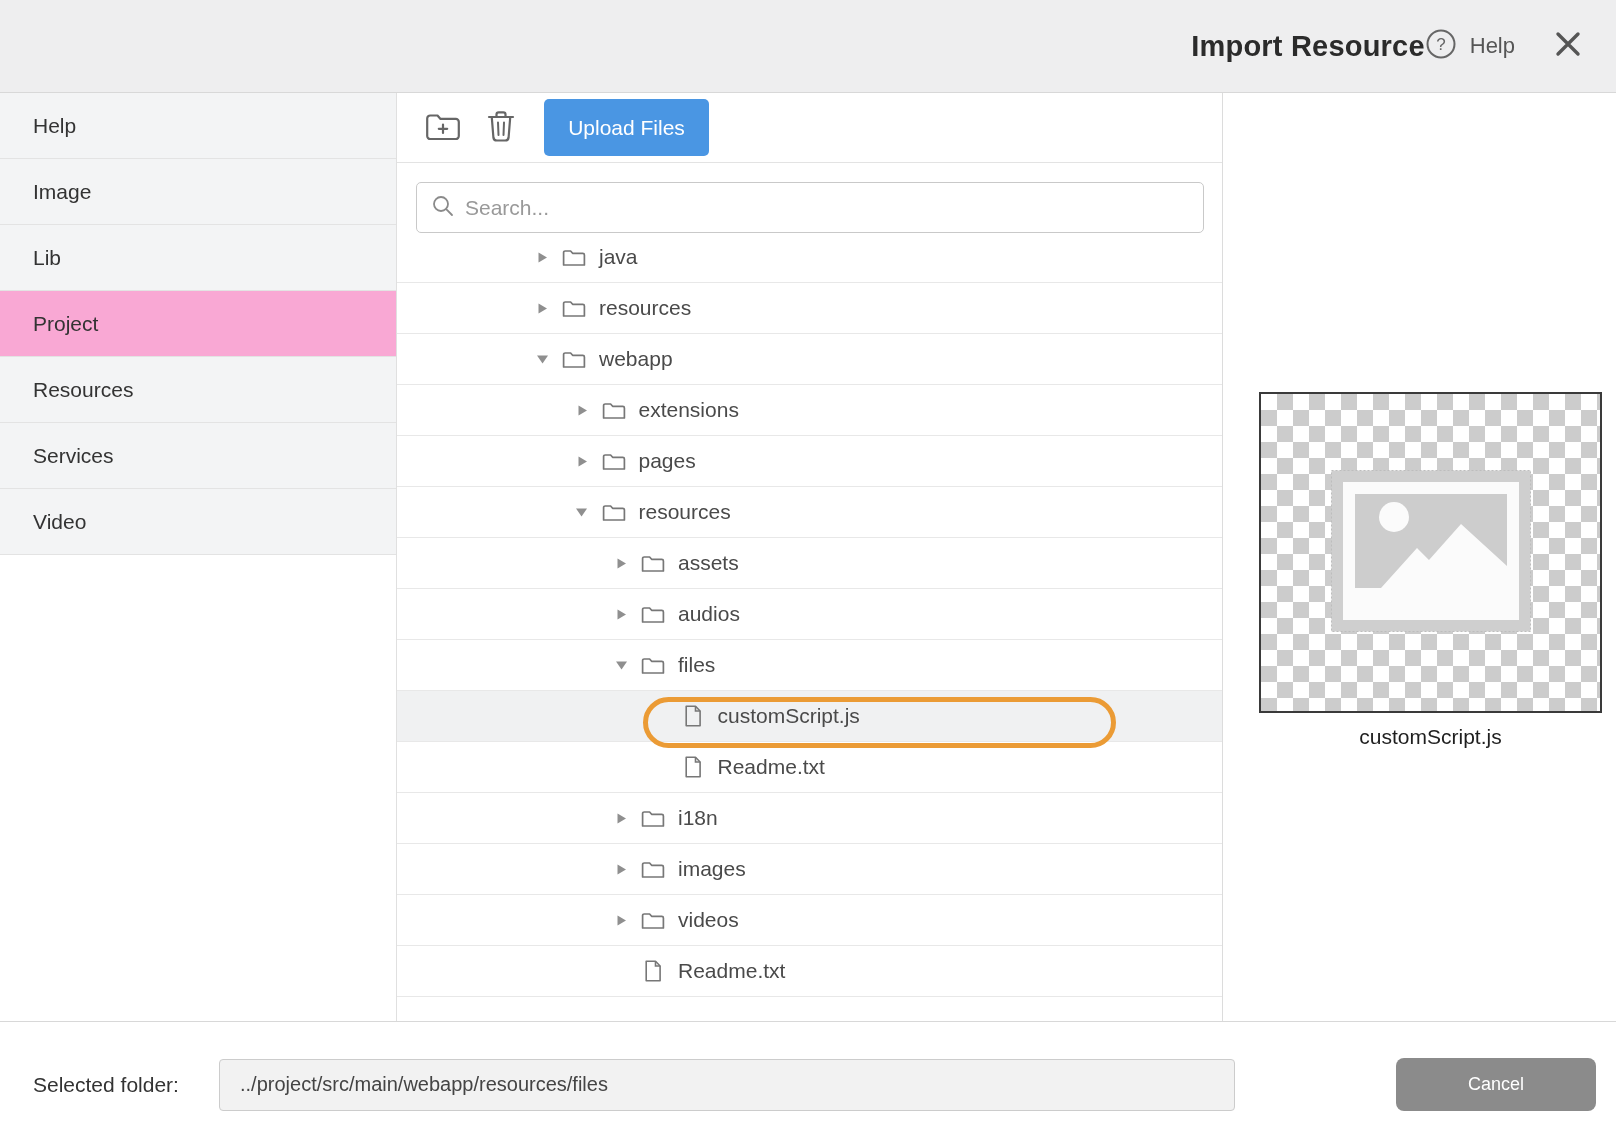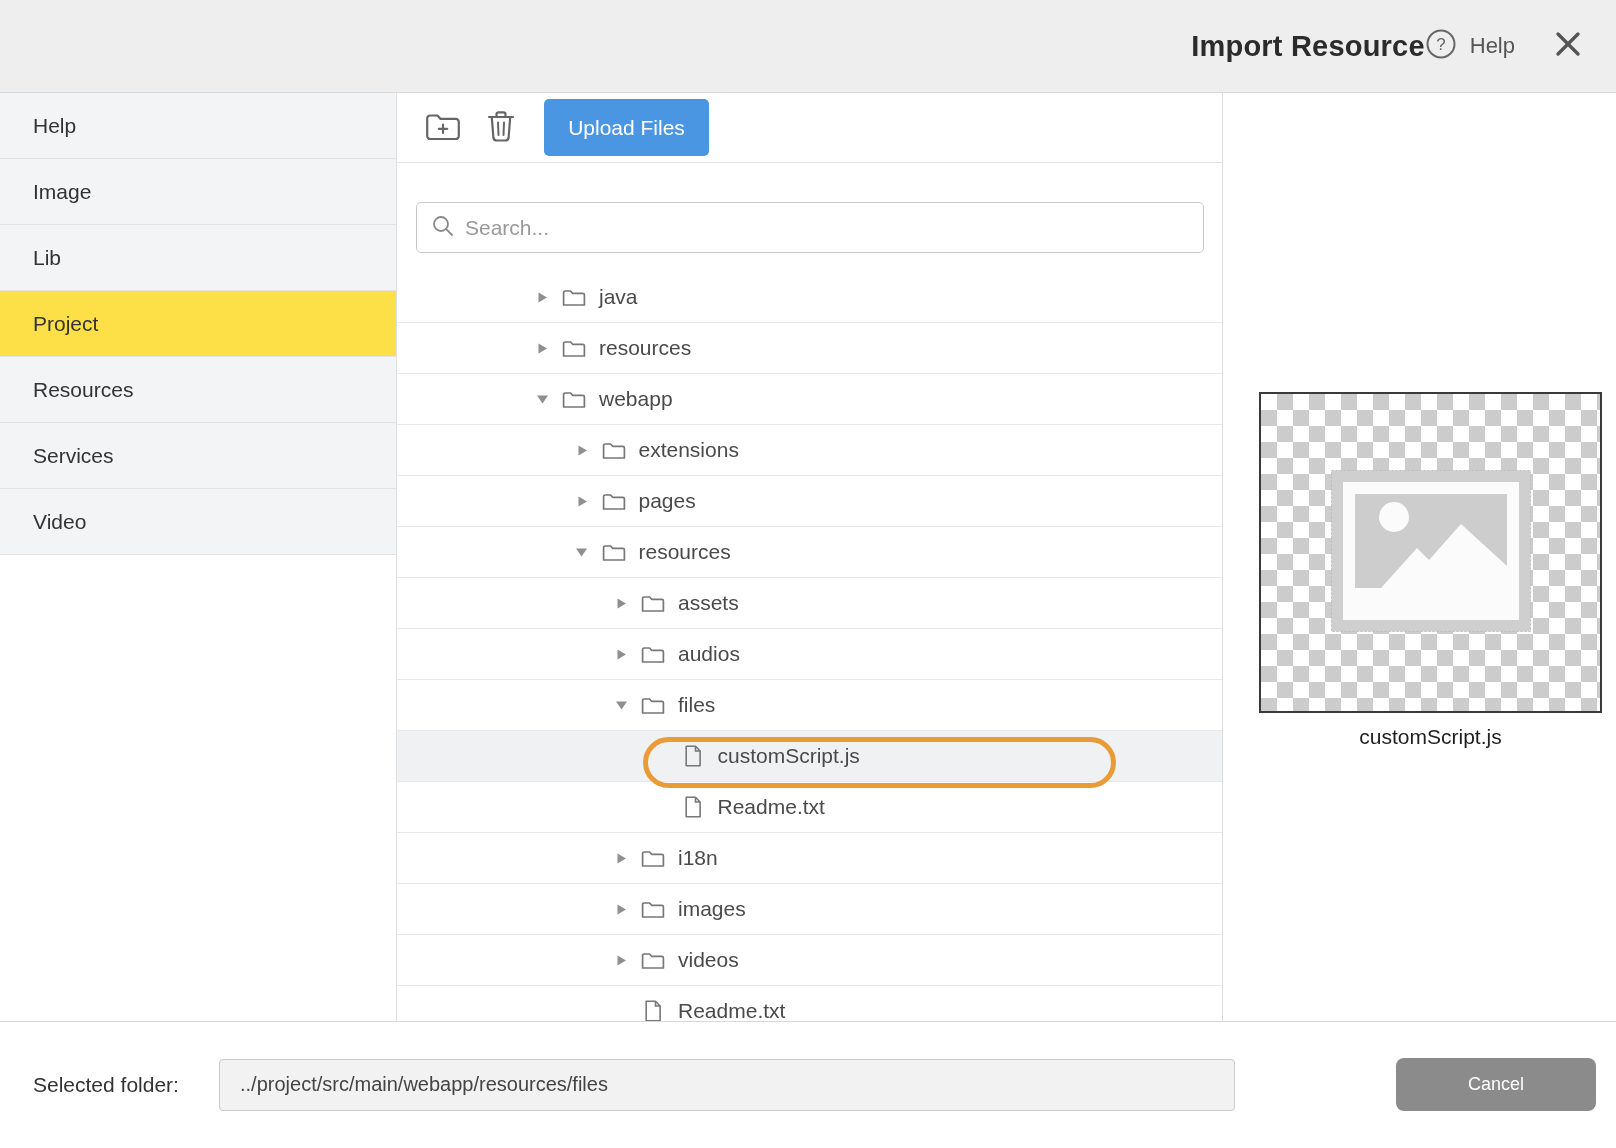--- a/index.html
+++ b/index.html
@@ -15,24 +15,24 @@
   .close-btn { margin-left:38px; cursor:pointer; display:flex; align-items:center; }
 
   
   .body { display:flex; height:929px; border-bottom:1px solid #d8d8d8; }
 
   
   .sidebar { width:397px; border-right:1px solid #e0e0e0; background:#fff; }
   .side-item { height:66px; display:flex; align-items:center; padding-left:33px;
     background:#f3f4f5; border-bottom:1px solid #e3e3e3; font-size:21px; color:#333;
     cursor:pointer; }
-  .side-item.selected { background:#fde047;text-align:center; }
-
-  
-  .main { width:825px; display:flex; flex-direction:column;gap:20px; }
+  .side-item.selected { background:#f9a8d4;text-align:center; }
+
+  
+  .main { width:825px; display:flex; flex-direction:column; }
   .toolbar { height:70px; border-bottom:1px solid #e3e3e3; display:flex;
     align-items:center; padding-left:28px; }
   .icon-btn { background:none; border:none; cursor:pointer; display:flex; align-items:center; }
   .icon-btn + .icon-btn { margin-left:24px; }
   .upload-btn { margin-left:27px; width:165px; height:57px; border:none; border-radius:5px;
     background:var(--accent,#4a96e3); color:#fff; font-size:21px;
     font-family:"Liberation Sans",sans-serif; cursor:pointer; }
 
   .search-wrap { height:80px; }
   .search-box { margin:19px 0 0 19px; width:788px; height:51px; border:1px solid #c9c9c9;

